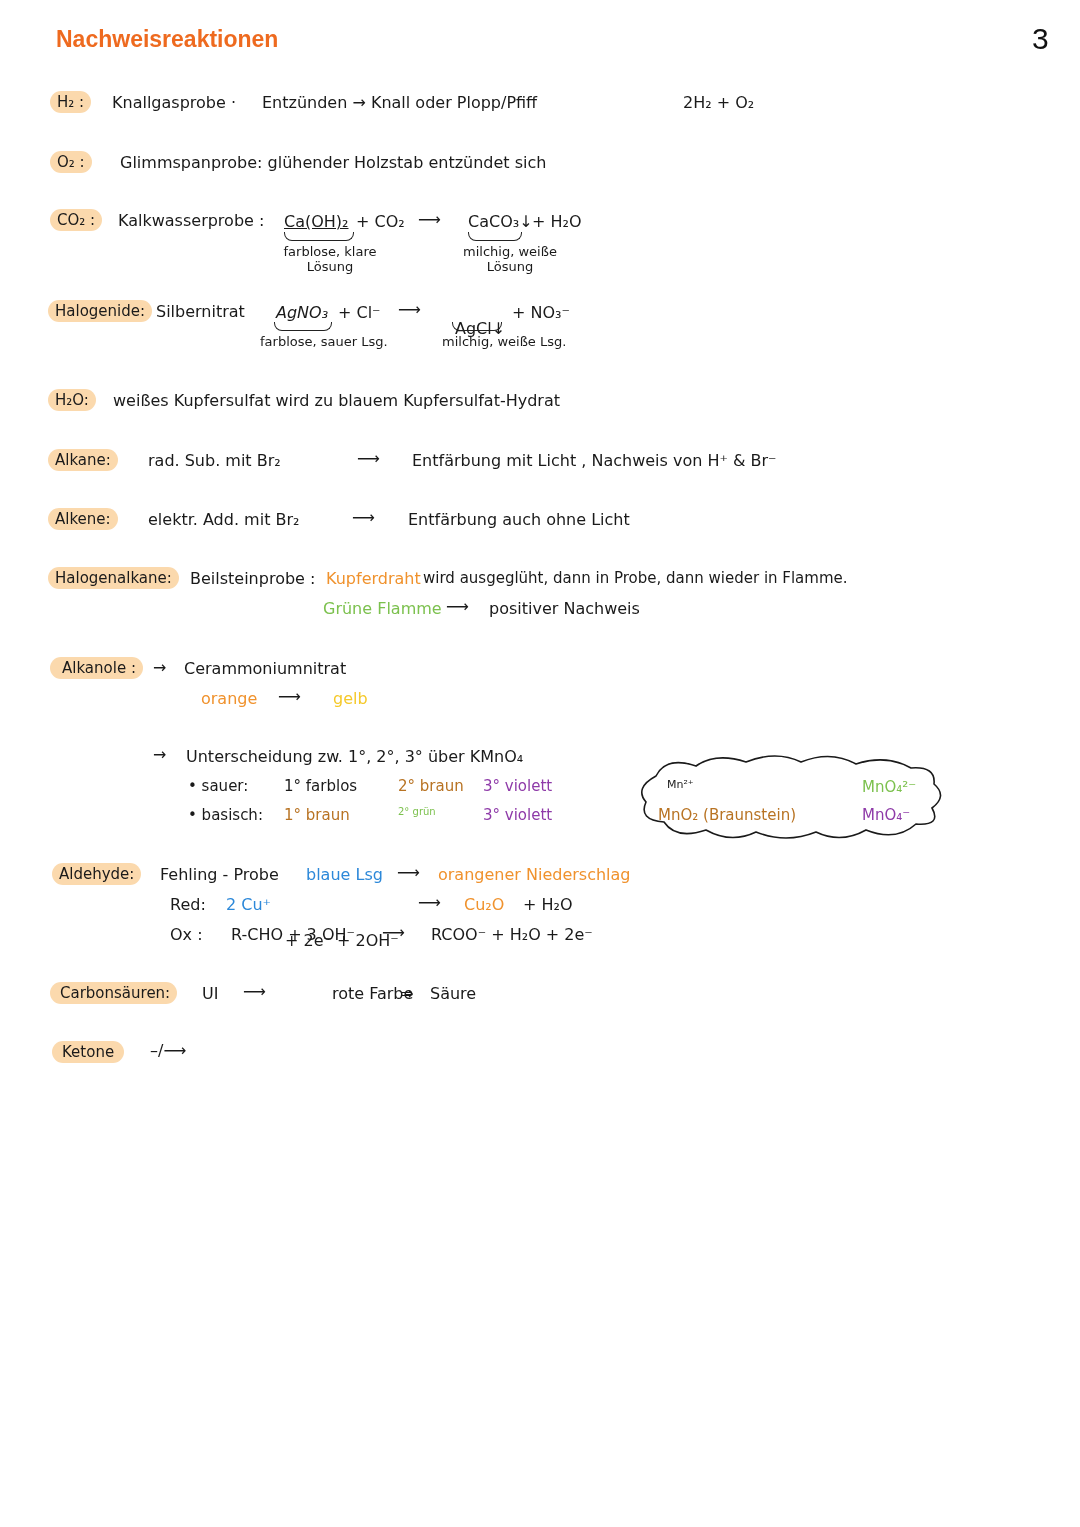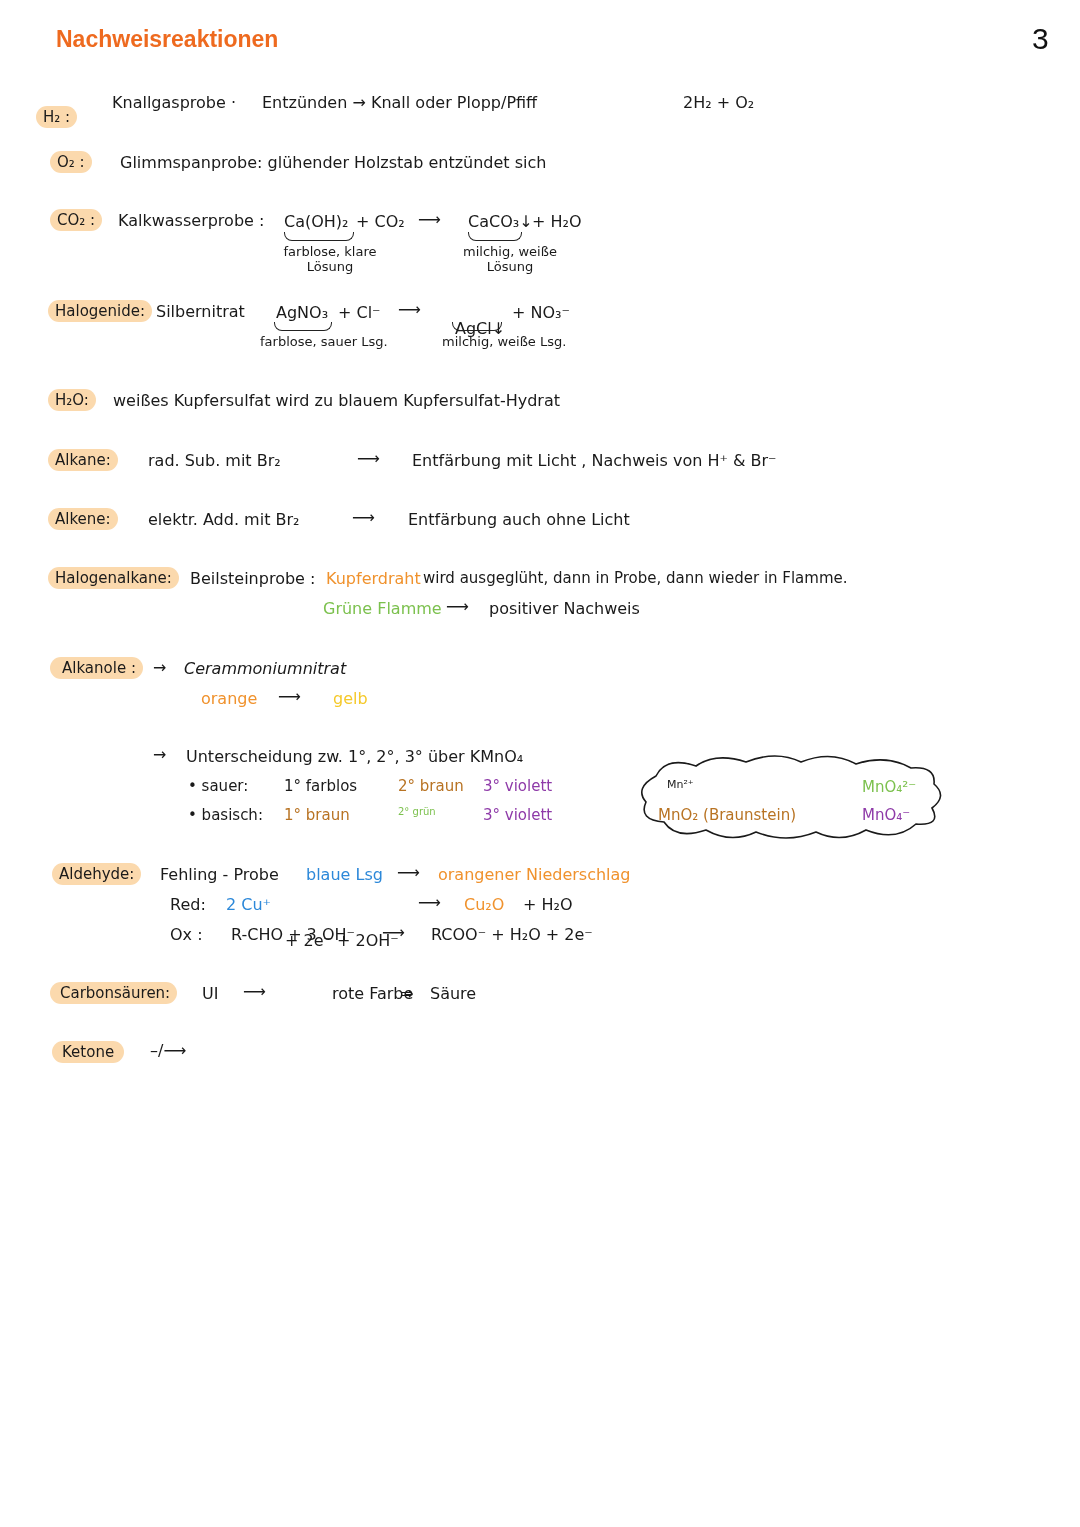--- a/index.html
+++ b/index.html
@@ -21,49 +21,49 @@
   .violet{color:#8e3aa8;}
   .cloud{position:absolute;left:636px;top:752px;width:310px;height:88px;}
 </style>
 </head>
 <body>
 
 <div class="title">Nachweisreaktionen</div>
 <div class="pagenum">3</div>
 
 <section>
-  <span class="tag" style="left:36px;top:91px;margin-top:15px;">H₂ :</span>
+  <span class="tag" style="left:50px;top:91px;">H₂ :</span>
   <span class="t" style="left:112px;top:93px;">Knallgasprobe ·</span>
   <span class="t" style="left:262px;top:93px;">Entzünden → Knall oder Plopp/Pfiff</span>
   <span class="t" style="left:683px;top:93px;">2H₂ + O₂</span>
 </section>
 
 <section>
   <span class="tag" style="left:50px;top:151px;">O₂ :</span>
   <span class="t" style="left:120px;top:153px;">Glimmspanprobe: glühender Holzstab entzündet sich</span>
 </section>
 
 <section>
   <span class="tag" style="left:50px;top:209px;">CO₂ :</span>
   <span class="t" style="left:118px;top:211px;">Kalkwasserprobe :</span>
-  <span class="t" style="left:284px;top:212px;">Ca(OH)₂</span>
+  <span class="t" style="left:284px;top:212px;text-decoration:underline;">Ca(OH)₂</span>
   <span class="t" style="left:356px;top:212px;">+ CO₂</span>
   <span class="t" style="left:418px;top:210px;">⟶</span>
   <span class="t" style="left:468px;top:212px;">CaCO₃↓</span>
   <span class="t" style="left:532px;top:212px;">+ H₂O</span>
   <div class="brace" style="left:284px;top:232px;width:68px;"></div>
   <div class="brace" style="left:468px;top:232px;width:52px;"></div>
   <span class="sm" style="left:280px;top:244px;width:100px;white-space:normal;text-align:center;">farblose, klare Lösung</span>
   <span class="sm" style="left:460px;top:244px;width:100px;white-space:normal;">milchig, weiße Lösung</span>
 </section>
 
 <section>
   <span class="tag" style="left:48px;top:300px;">Halogenide:</span>
   <span class="t" style="left:156px;top:302px;">Silbernitrat</span>
-  <span class="t" style="left:276px;top:303px;">AgNO₃</span>
+  <span class="t" style="left:276px;top:303px;font-style:italic;">AgNO₃</span>
   <span class="t" style="left:338px;top:303px;">+ Cl⁻</span>
   <span class="t" style="left:398px;top:300px;">⟶</span>
   <span class="t" style="left:455px;top:319px;">AgCl↓</span>
   <span class="t" style="left:512px;top:303px;">+ NO₃⁻</span>
   <div class="brace" style="left:274px;top:322px;width:56px;"></div>
   <div class="brace" style="left:452px;top:322px;width:48px;"></div>
   <span class="sm" style="left:260px;top:334px;">farblose, sauer Lsg.</span>
   <span class="sm" style="left:442px;top:334px;">milchig, weiße Lsg.</span>
 </section>
 
@@ -92,21 +92,21 @@
   <span class="t orange" style="left:326px;top:569px;">Kupferdraht</span>
   <span class="t" style="left:423px;top:569px;font-size:15px;">wird ausgeglüht, dann in Probe, dann wieder in Flamme.</span>
   <span class="t green" style="left:323px;top:599px;">Grüne Flamme</span>
   <span class="t" style="left:446px;top:597px;">⟶</span>
   <span class="t" style="left:489px;top:599px;">positiver Nachweis</span>
 </section>
 
 <section>
   <span class="tag" style="left:50px;top:657px;padding-left:12px;">Alkanole :</span>
   <span class="t" style="left:153px;top:658px;">→</span>
-  <span class="t" style="left:184px;top:659px;font-style:italic;">Cerammoniumnitrat</span>
+  <span class="t" style="left:184px;top:659px;">Cerammoniumnitrat</span>
   <span class="t orange" style="left:201px;top:689px;">orange</span>
   <span class="t" style="left:278px;top:687px;">⟶</span>
   <span class="t yellow" style="left:333px;top:689px;">gelb</span>
 
   <span class="t" style="left:153px;top:745px;">→</span>
   <span class="t" style="left:186px;top:747px;">Unterscheidung zw. 1°, 2°, 3° über KMnO₄</span>
 
   <span class="t" style="left:188px;top:777px;font-size:15px;">• sauer:</span>
   <span class="t" style="left:284px;top:777px;font-size:15px;">1° farblos</span>
   <span class="t brown" style="left:398px;top:777px;font-size:15px;">2° braun</span>

